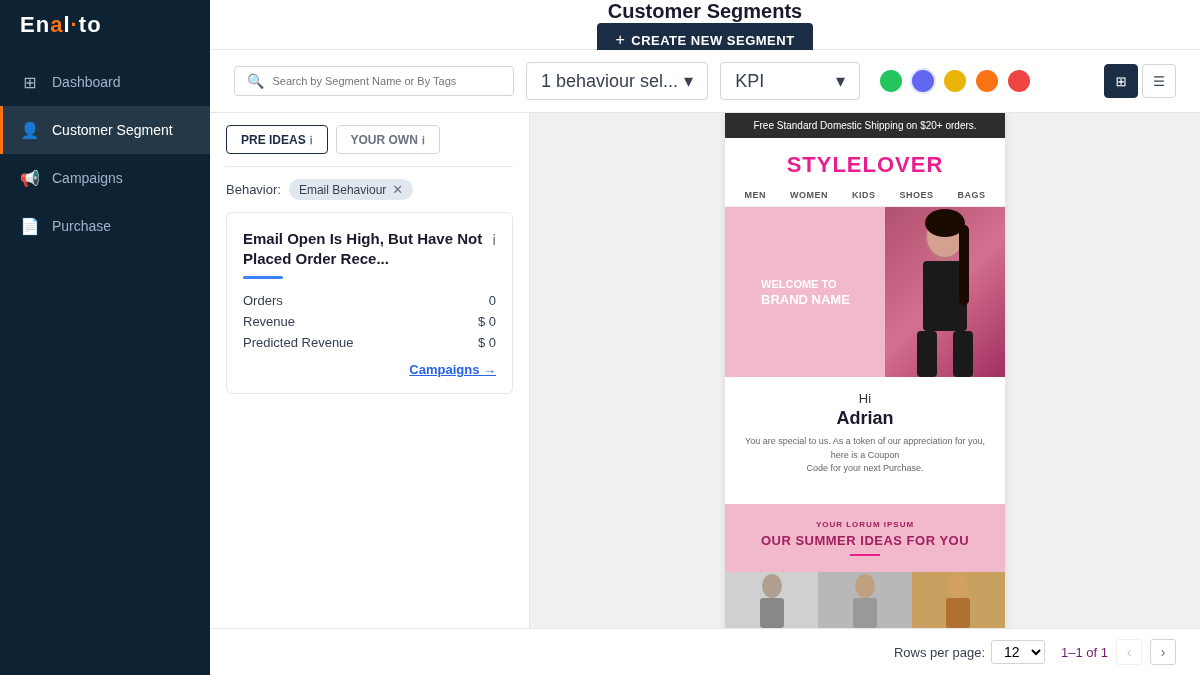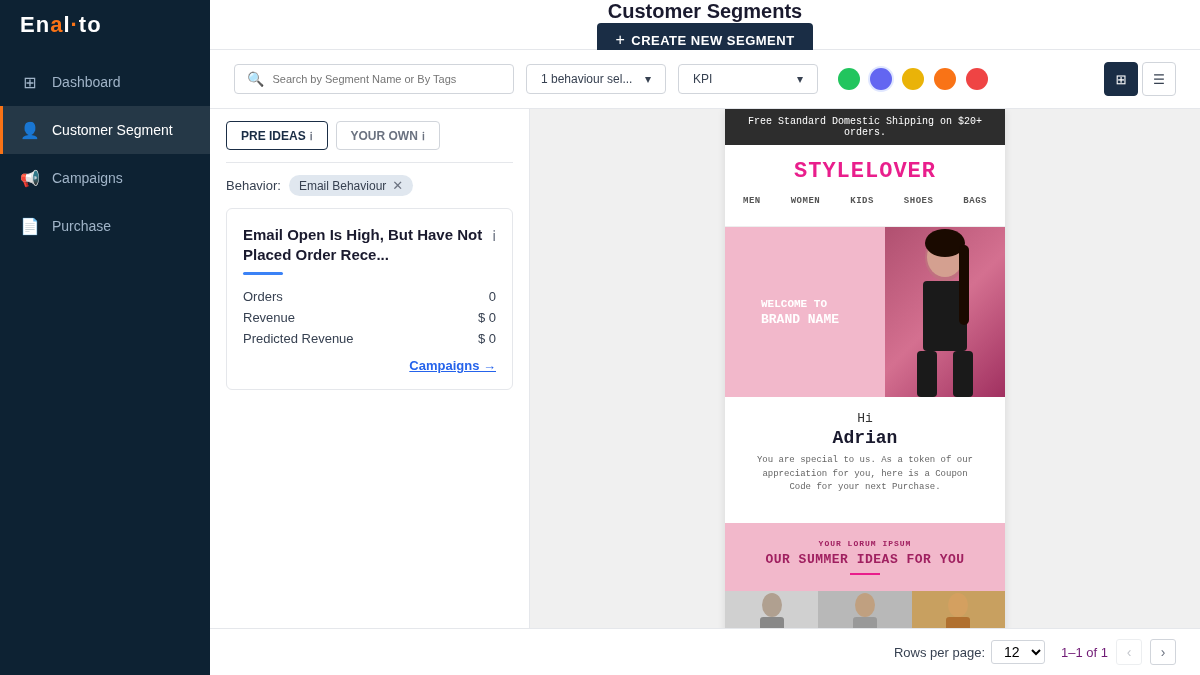--- a/index.html
+++ b/index.html
@@ -133,21 +133,21 @@
     }
     .search-icon-svg { color: #9ca3af; font-size: 14px; }
     .dropdown-btn {
       display: flex;
       align-items: center;
       gap: 6px;
       border: 1px solid #d1d5db;
       border-radius: 4px;
       padding: 7px 14px;
       background: #fff;
-      font-size: 12px;
+      font-size: 18px;
       color: #374151;
       cursor: pointer;
       min-width: 140px;
       justify-content: space-between;
     }
     .color-dots {
       display: flex;
       align-items: center;
       gap: 10px;
       margin-left: 8px;
@@ -308,21 +308,20 @@
     
     .right-panel {
       flex: 1;
       overflow-y: auto;
       background: #f0f0f0;
       display: flex;
       flex-direction: column;
       align-items: flex-end;
       padding: 0 0 0 0;
       position: relative;
-      font-family: Liberation Mono, monospace;
     }
     .email-template {
       width: 280px;
       background: #fff;
       margin: 0 auto;
       box-shadow: 0 2px 8px rgba(0,0,0,0.1);
     }
     .email-banner {
       background: #2d2d2d;
       color: #fff;
@@ -337,22 +336,22 @@
     .email-logo {
       font-size: 22px;
       font-weight: 900;
       letter-spacing: 1px;
       color: #1a1a2e;
     }
     .email-logo span { color: #e91e8c; }
     .email-nav {
       display: flex;
       justify-content: center;
-      gap: 30px;
-      padding: 8px 0 20px;
+      gap: 24px;
+      padding: 8px 0 6px;
       border-bottom: 1px solid #eee;
     }
     .email-nav span { font-size: 9px; color: #555; font-weight: 600; letter-spacing: 0.5px; }
     .email-hero {
       background: #f2b8cb;
       position: relative;
       height: 170px;
       overflow: hidden;
       display: flex;
       flex-direction: column;

